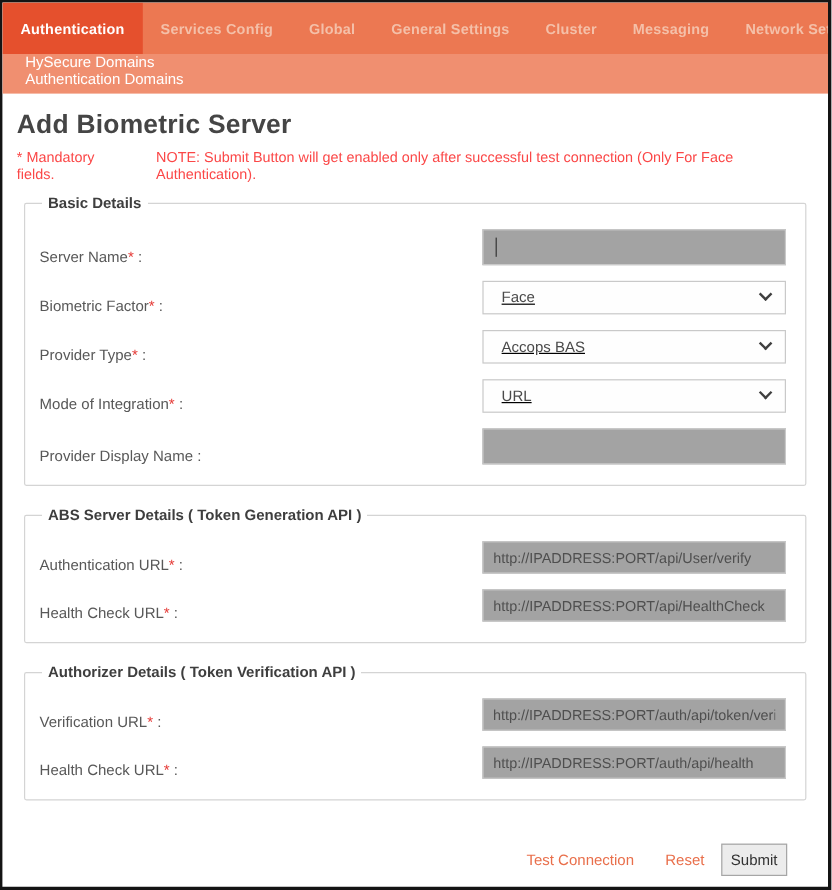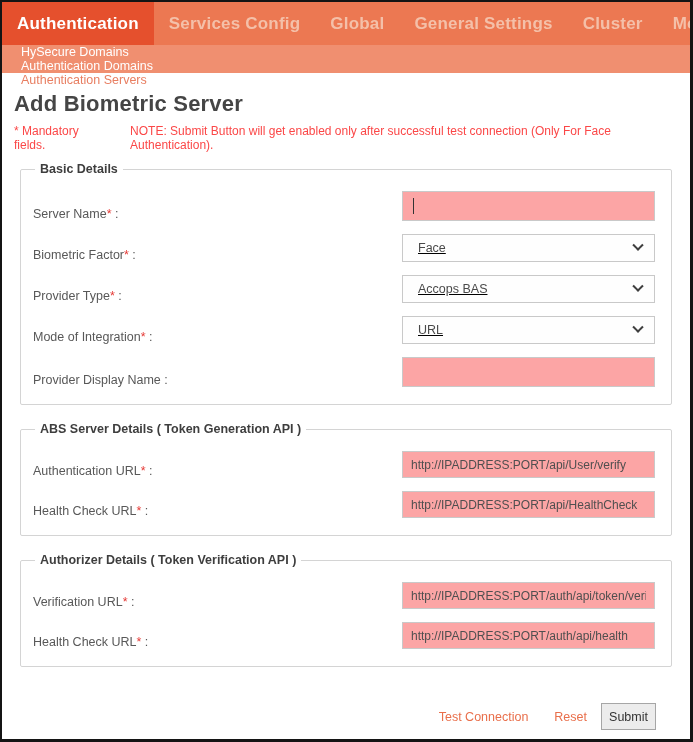--- a/index.html
+++ b/index.html
@@ -21,21 +21,21 @@
     height:43px;
     background:#EC7852;
     display:flex;
     align-items:stretch;
     overflow:hidden;
     white-space:nowrap;
   }
   .mainnav .tab {
     display:flex; align-items:center;
     padding:0 15px;
-    font-size:17px;
+    font-size:12px;
     font-weight:600;
     color:#F4C0A9;
     cursor:pointer;
     letter-spacing:.2px;
   }
   .mainnav .tab.active {
     background:#E5502D;
     color:#ffffff;
     font-weight:700;
   }
@@ -102,21 +102,21 @@
   .ctrl { width:253px; position:relative; }
   input.txt {
     width:100%;
     height:30px;
     border:1px solid #C9C9C9;
     padding:0 10px;
     font-size:12.5px;
     color:#4A4A4A;
     font-family:"Liberation Sans","DejaVu Sans",sans-serif;
     outline:none;
-    background:#fca5a5;
+    background:#a3a3a3;
   }
   input.url { height:27px; font-size:12px; color:#4F4F4F; padding:0 8px; }
   .caret {
     position:absolute;
     left:11px; top:7px;
     width:1px; height:16px;
     background:#333;
   }
   .select {
     height:28px;
@@ -171,21 +171,20 @@
     <div class="tab">Global</div>
     <div class="tab">General Settings</div>
     <div class="tab">Cluster</div>
     <div class="tab">Messaging</div>
     <div class="tab">Network Set</div>
   </div>
 
   <div class="subnav">
     <div class="tab">HySecure Domains</div>
     <div class="tab">Authentication Domains</div>
-    <div class="tab active">Authentication Servers</div>
   </div>
 
   <div class="content">
     <h1 class="page-title">Add Biometric Server</h1>
 
     <div class="note-row">
       <span class="note-mand">* Mandatory fields.</span>
       <span class="note-main">NOTE: Submit Button will get enabled only after successful test connection (Only For Face Authentication).</span>
     </div>
 

